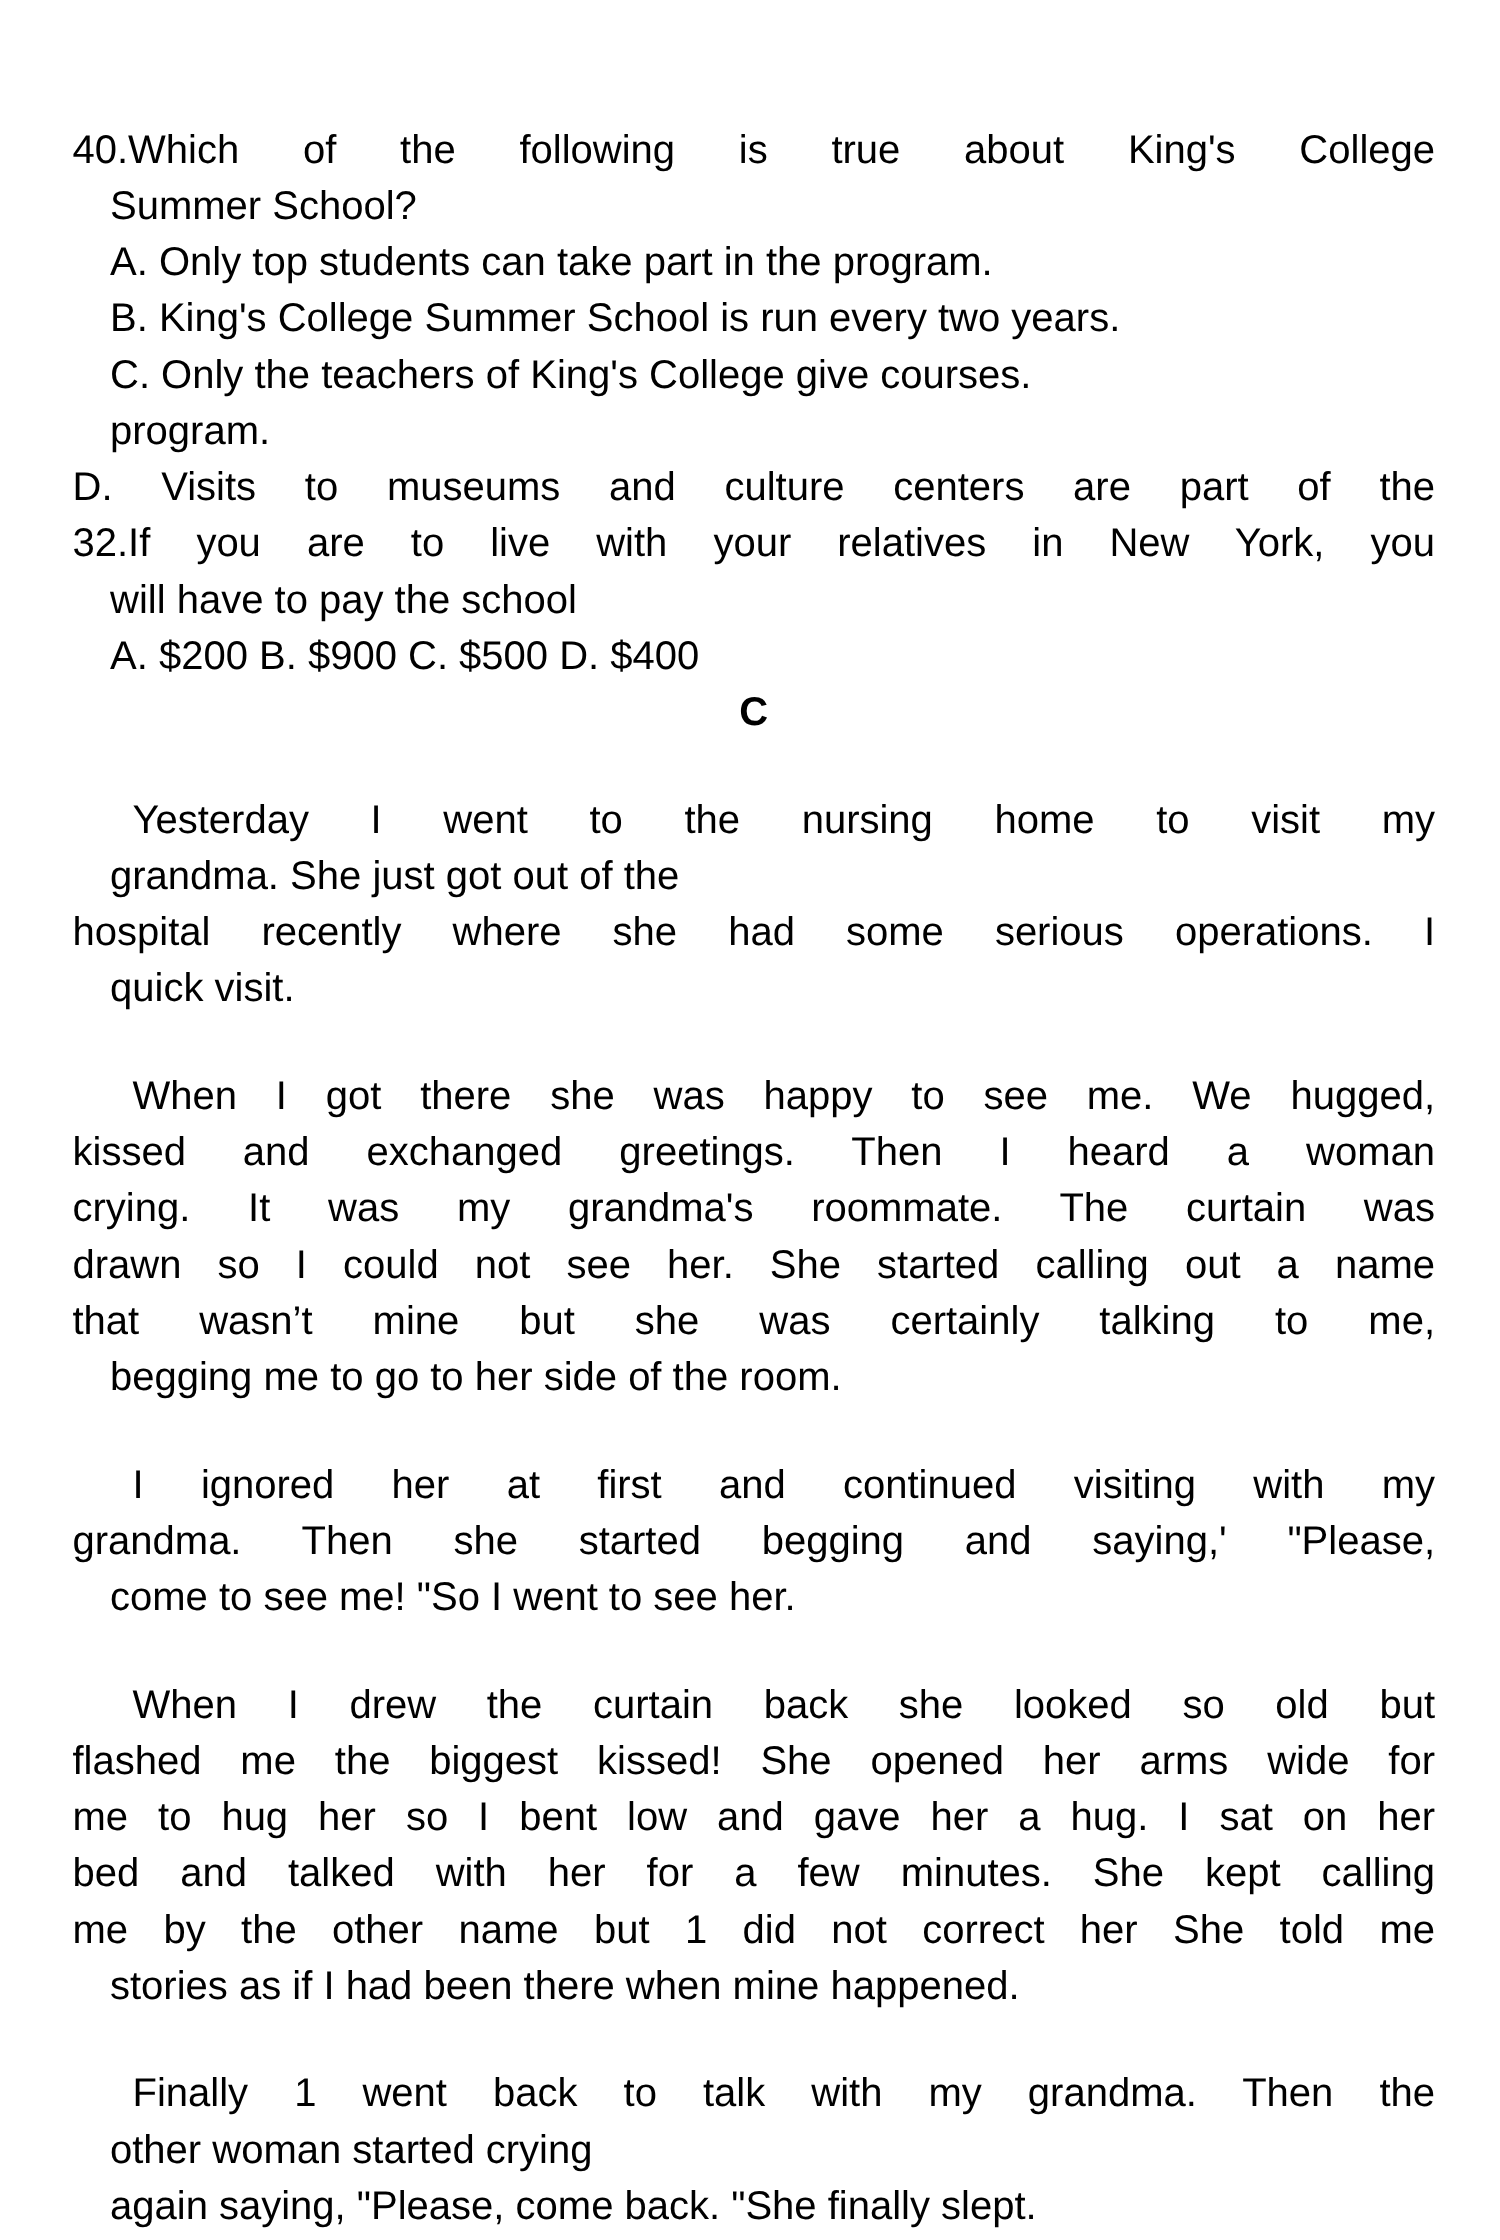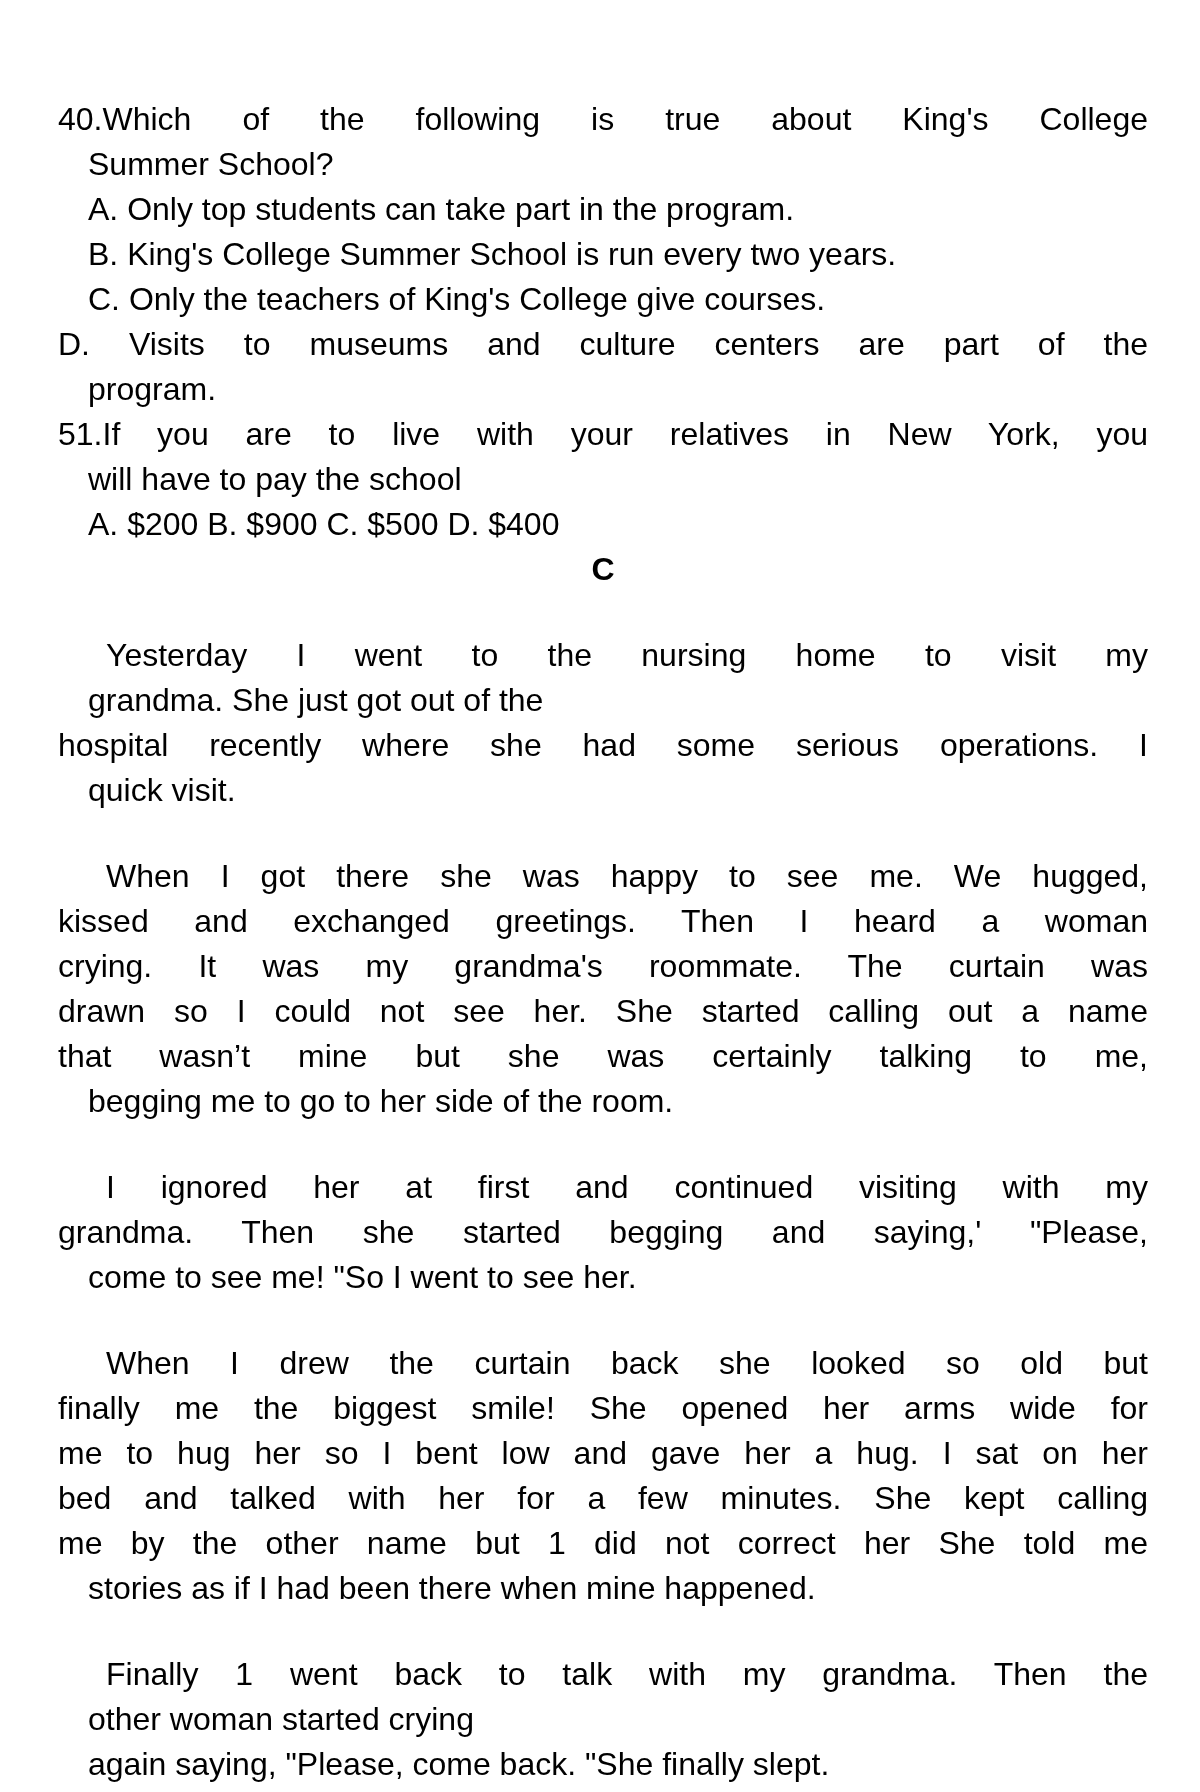--- a/index.html
+++ b/index.html
@@ -49,41 +49,41 @@
 </head>
 <body>
 
 <div class="page">
   <div class="text-column" id="text-column">
       <div class="line justify">40.Which of the following is true about King's College</div>
       <div class="line left">Summer School?</div>
       <div class="line left">A. Only top students can take part in the program.</div>
       <div class="line left">B. King's College Summer School is run every two years.</div>
       <div class="line left">C. Only the teachers of King's College give courses.</div>
+      <div class="line left">program.</div>
       <div class="line justify">D. Visits to museums and culture centers are part of the</div>
-      <div class="line left">program.</div>
-      <div class="line justify">51.If you are to live with your relatives in New York, you</div>
+      <div class="line justify">32.If you are to live with your relatives in New York, you</div>
       <div class="line left">will have to pay the school</div>
       <div class="line left">A. $200 B. $900 C. $500 D. $400</div>
       <div class="line center bold">C</div>
       <div class="line justify indent">Yesterday I went to the nursing home to visit my</div>
       <div class="line left">grandma. She just got out of the</div>
       <div class="line justify">hospital recently where she had some serious operations. I</div>
       <div class="line left">quick visit.</div>
       <div class="line justify indent">When I got there she was happy to see me. We hugged,</div>
       <div class="line justify">kissed and exchanged greetings. Then I heard a woman</div>
       <div class="line justify">crying. It was my grandma's roommate. The curtain was</div>
       <div class="line justify">drawn so I could not see her. She started calling out a name</div>
       <div class="line justify">that wasn’t mine but she was certainly talking to me,</div>
       <div class="line left">begging me to go to her side of the room.</div>
       <div class="line justify indent">I ignored her at first and continued visiting with my</div>
       <div class="line justify">grandma. Then she started begging and saying,' "Please,</div>
       <div class="line left">come to see me! "So I went to see her.</div>
       <div class="line justify indent">When I drew the curtain back she looked so old but</div>
-      <div class="line justify">finally me the biggest smile! She opened her arms wide for</div>
+      <div class="line justify">flashed me the biggest kissed! She opened her arms wide for</div>
       <div class="line justify">me to hug her so I bent low and gave her a hug. I sat on her</div>
       <div class="line justify">bed and talked with her for a few minutes. She kept calling</div>
       <div class="line justify">me by the other name but 1 did not correct her She told me</div>
       <div class="line left">stories as if I had been there when mine happened.</div>
       <div class="line justify indent">Finally 1 went back to talk with my grandma. Then the</div>
       <div class="line left">other woman started crying</div>
       <div class="line left">again saying, "Please, come back. "She finally slept.</div>
       <div class="line justify">I stopped by the nurse's station and the nurse told me that</div>
     </div>
 </div>

